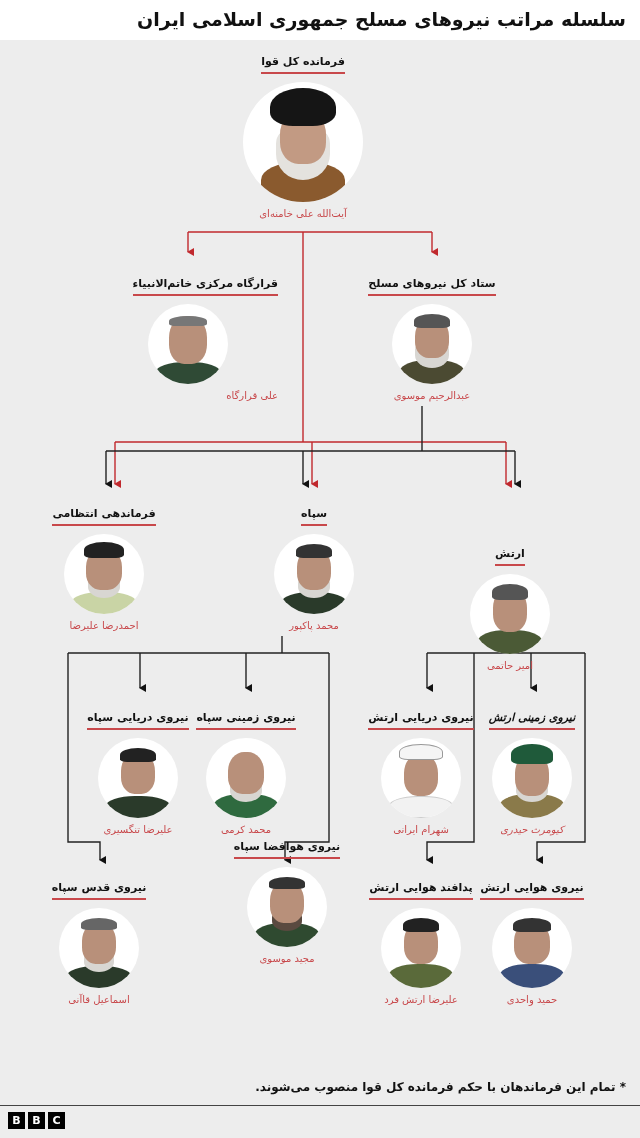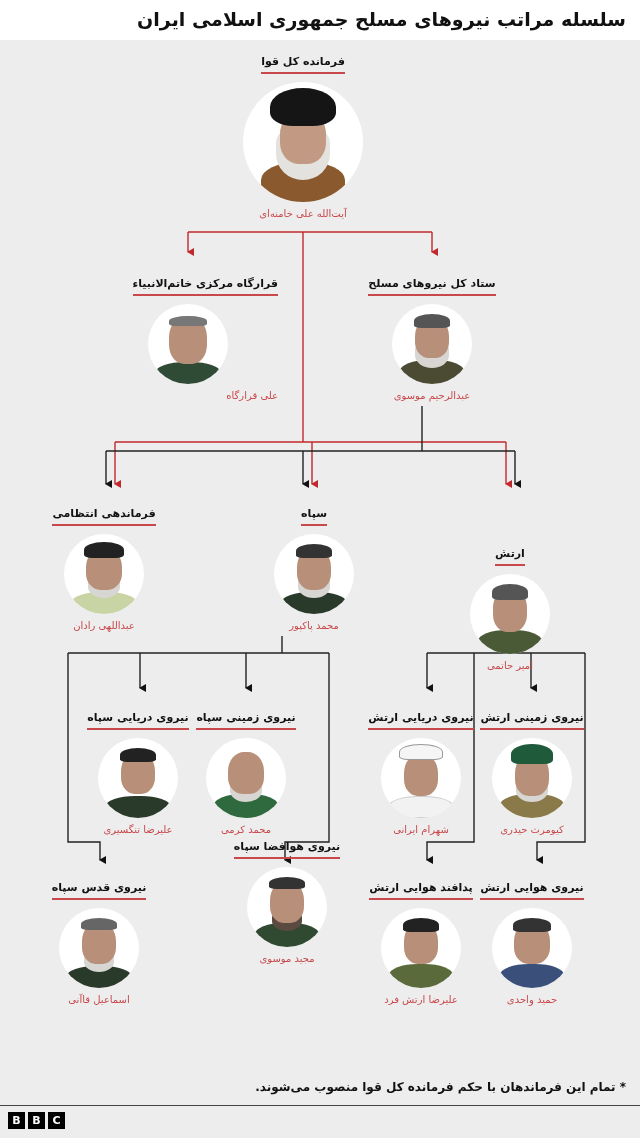--- a/index.html
+++ b/index.html
@@ -127,24 +127,24 @@
 </div>
 
 <div class="node" style="left:14px; top:502px;">
   <div class="node-title">فرماندهی انتظامی</div>
   <div class="avatar" style="width:80px;height:80px;">
     <div class="body" style="bottom:0;width:64px;height:22px;background:#c9d4a5;"></div>
     <div class="beard" style="bottom:16px;width:32px;height:22px;"></div>
     <div class="head" style="top:14px;width:36px;height:42px;"></div>
     <div class="hair" style="top:8px;width:40px;height:16px;background:#222;"></div>
   </div>
-  <div class="node-name">عبداللهی رادان</div>
-</div>
-
-<div class="node" style="left:442px; top:706px;">
+  <div class="node-name">احمدرضا علیرضا</div>
+</div>
+
+<div class="node" style="left:442px; top:706px;font-style:italic;">
   <div class="node-title">نیروی زمینی ارتش</div>
   <div class="avatar" style="width:80px;height:80px;">
     <div class="body" style="bottom:0;width:64px;height:24px;background:#8a7a4a;"></div>
     <div class="beard" style="bottom:16px;width:32px;height:22px;"></div>
     <div class="head" style="top:16px;width:34px;height:42px;"></div>
     <div class="hair" style="top:6px;width:42px;height:20px;background:#1f5a3a;"></div>
   </div>
   <div class="node-name">کیومرث حیدری</div>
 </div>
 

